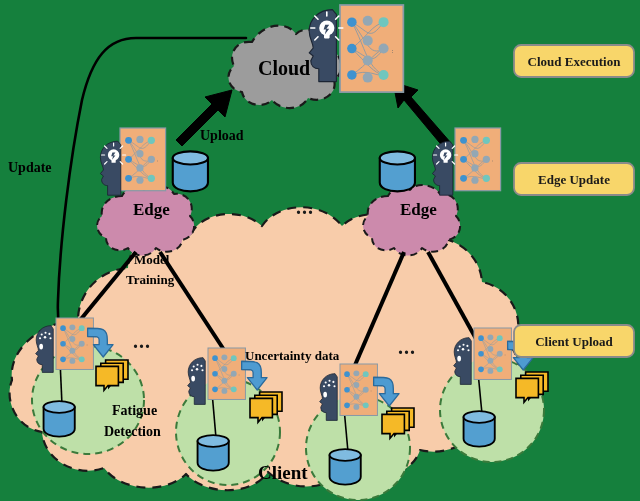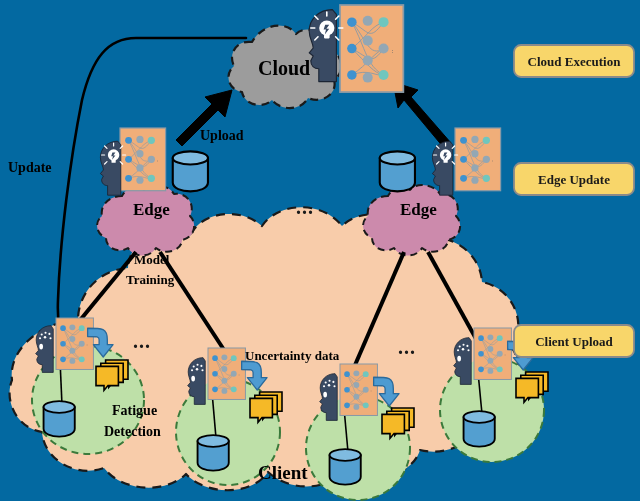--- a/index.html
+++ b/index.html
@@ -11,21 +11,21 @@
   body {
     width: 640px;
     height: 501px;
     overflow: hidden;
     font-family: "Liberation Serif", "DejaVu Serif", serif;
   }
   #diagram-root {
     position: relative;
     width: 640px;
     height: 501px;
-    background: #0369a1;
+    background: #15803d;
   }
   #diagram-svg {
     position: absolute;
     top: 0;
     left: 0;
     width: 640px;
     height: 501px;
     display: block;
   }
   .dlabel {

